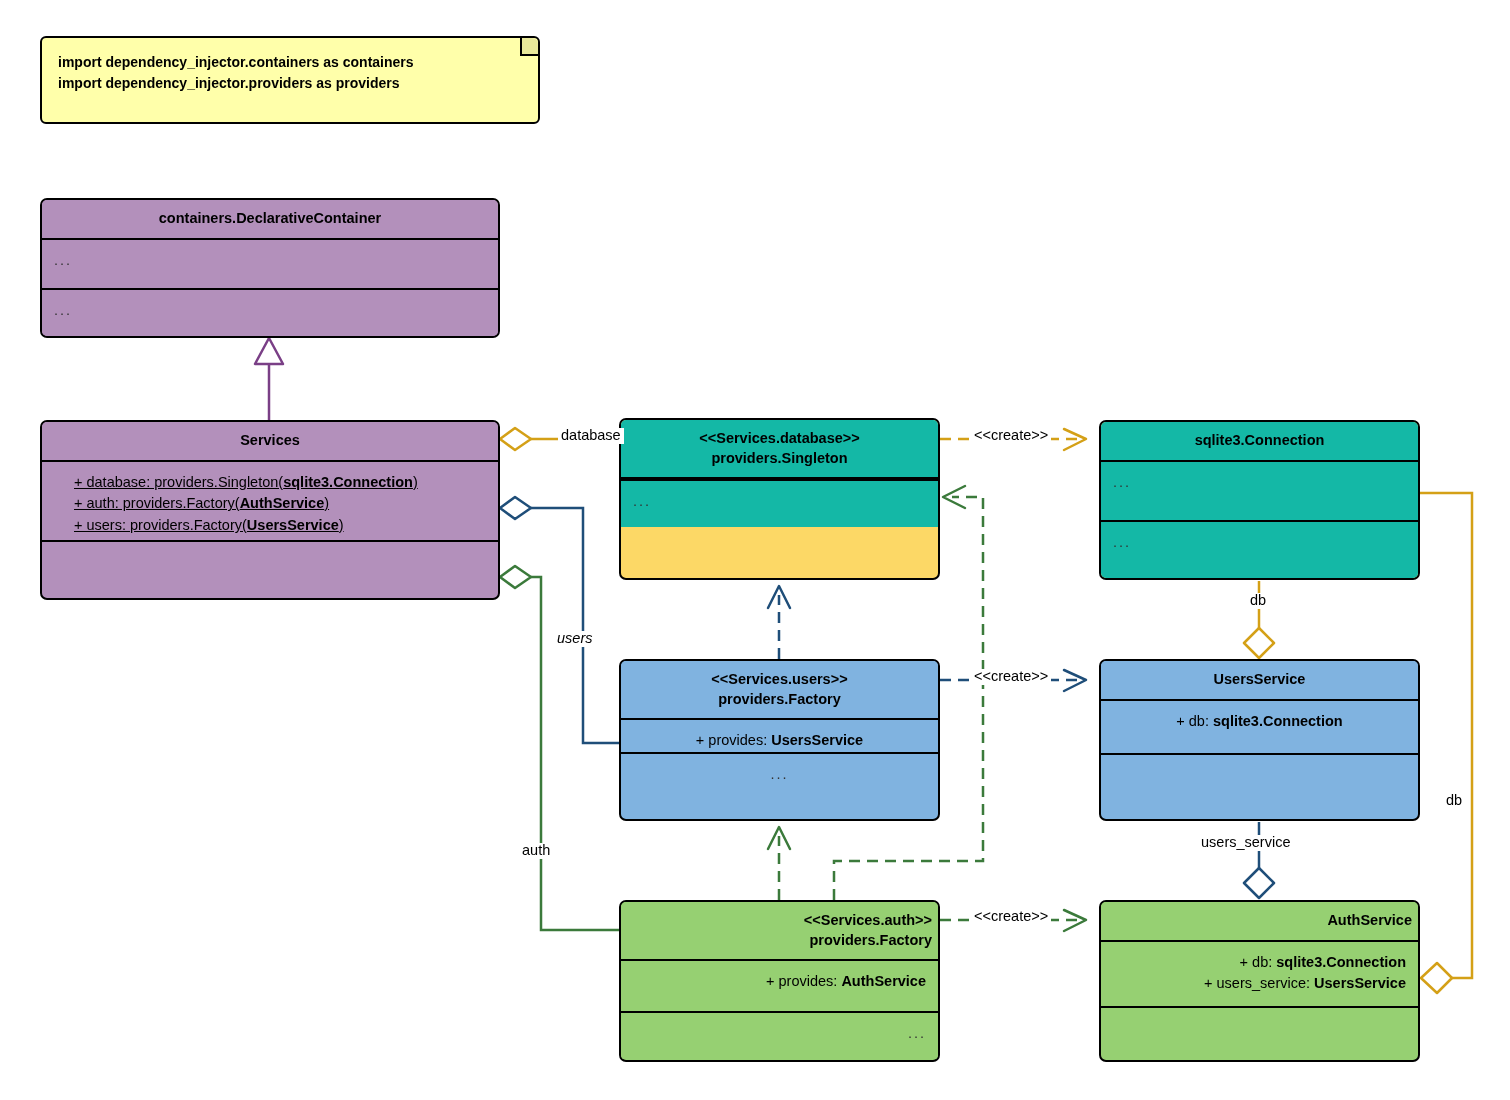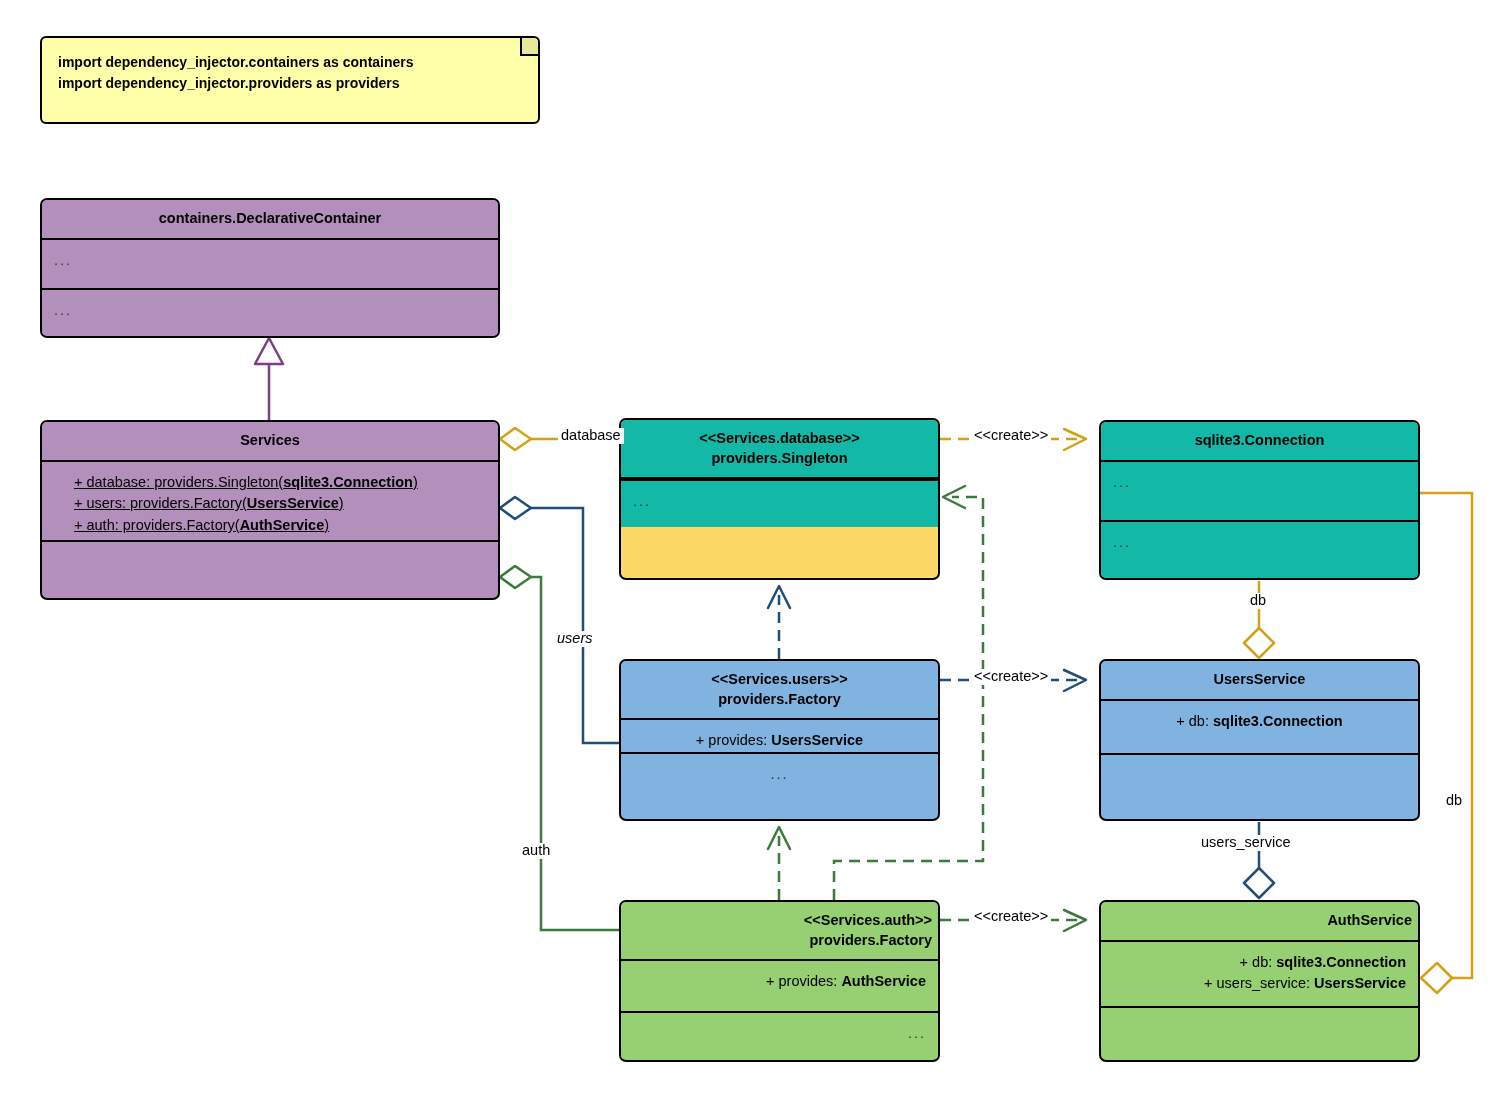--- a/index.html
+++ b/index.html
@@ -202,22 +202,22 @@
     <div class="cmp" style="height:48px;">
       <div class="line dots">...</div>
     </div>
   </div>
 
   <div class="uml fill-purple" style="left:40px; top:420px; width:460px; height:180px;">
     <div class="hdr">Services</div>
     <div class="sep"></div>
     <div class="cmp" style="height:78px;margin-left:20px;">
       <div class="line"><span class="static"><span>+ database: providers.Singleton(</span><b>sqlite3.Connection</b><span>)</span></span></div>
+      <div class="line"><span class="static"><span>+ auth: providers.Factory(</span><b>AuthService</b><span>)</span></span></div>
       <div class="line"><span class="static"><span>+ users: providers.Factory(</span><b>UsersService</b><span>)</span></span></div>
-      <div class="line"><span class="static"><span>+ auth: providers.Factory(</span><b>AuthService</b><span>)</span></span></div>
     </div>
     <div class="sep"></div>
     <div class="cmp" style="height:40px;"></div>
   </div>
 
   <div class="uml fill-gold" style="left:619px; top:418px; width:321px; height:162px;">
     <div class="hdr">
       <div>&lt;&lt;Services.database&gt;&gt;</div>
       <div>providers.Singleton</div>
     </div>

